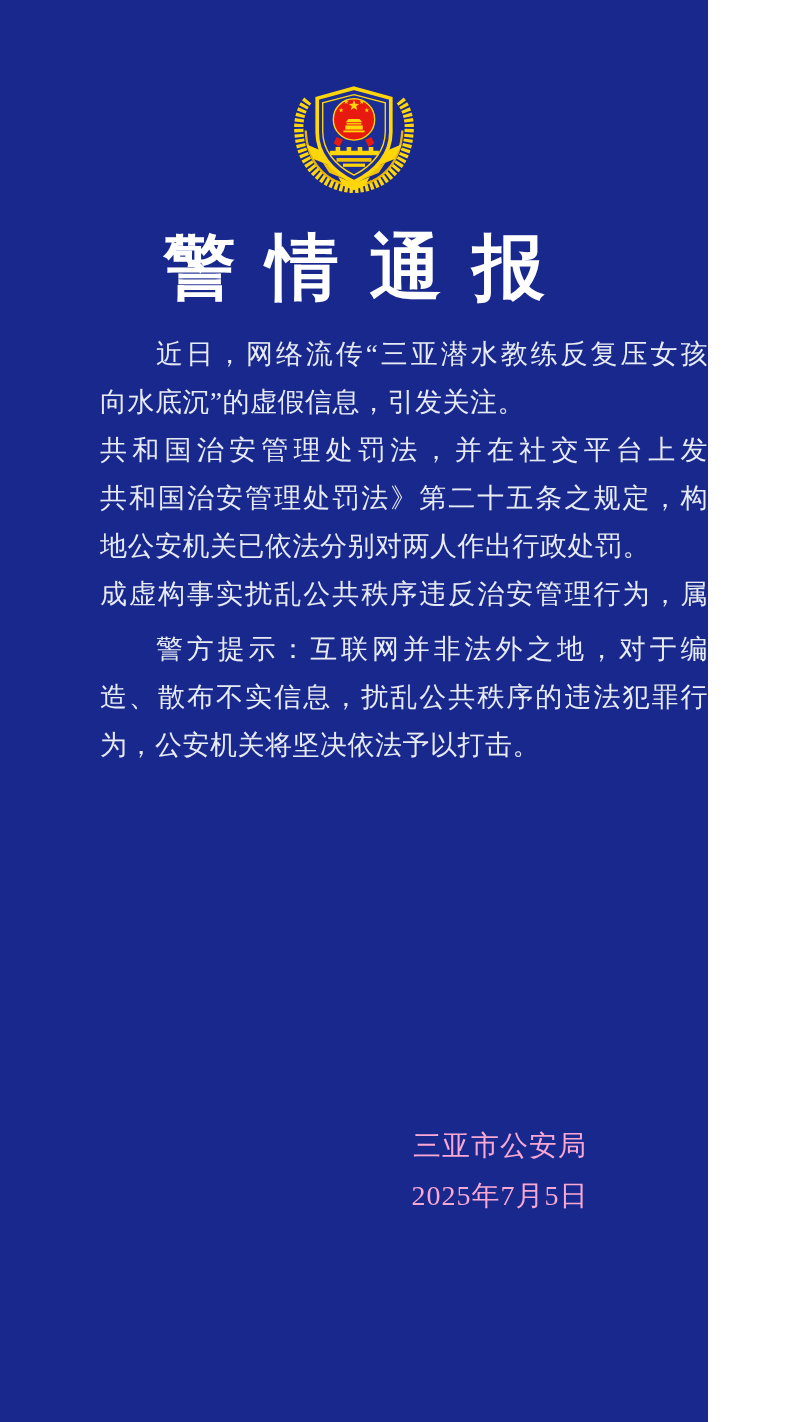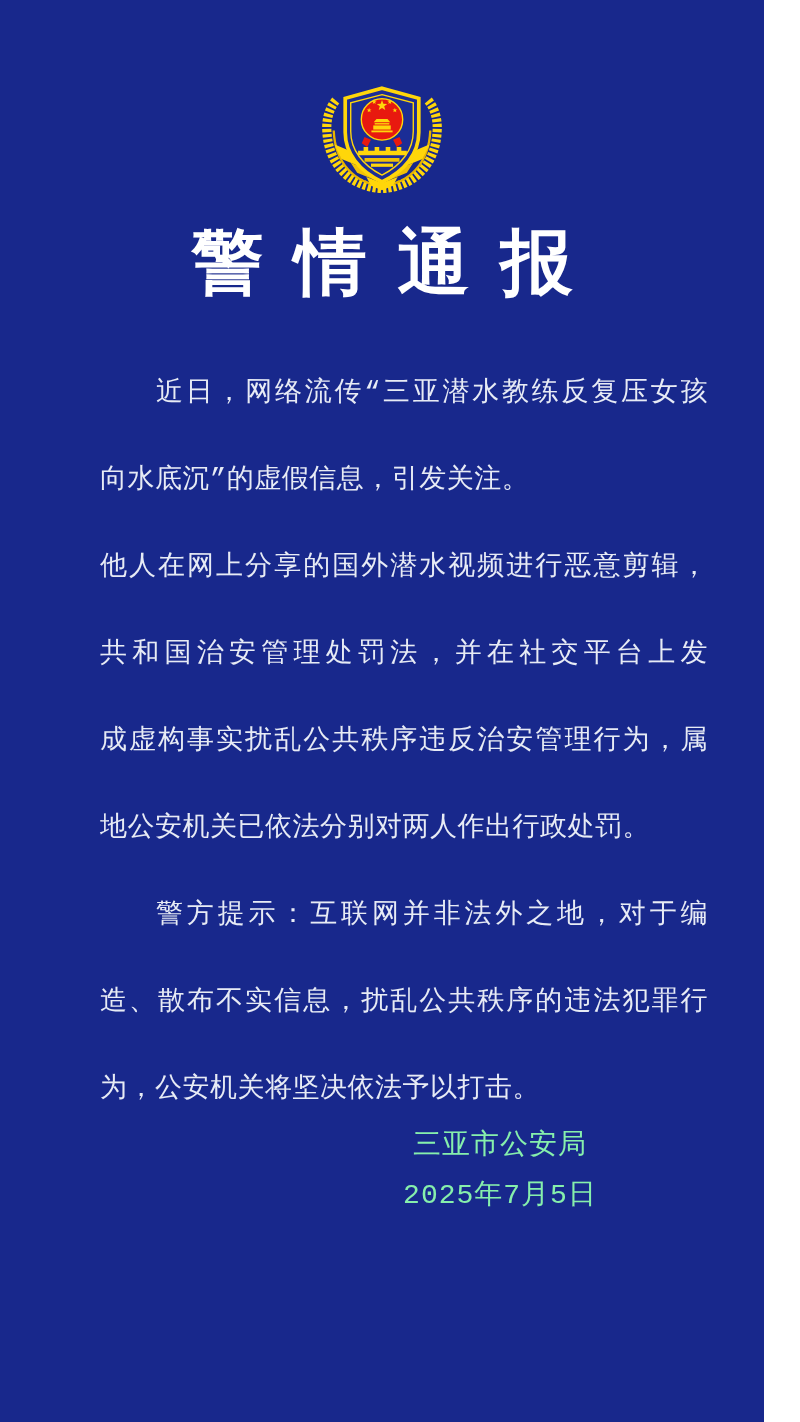--- a/index.html
+++ b/index.html
@@ -1,22 +1,22 @@
 <!DOCTYPE html>
 <html><head>
 <meta charset="utf-8">
 <style>
   html, body { margin: 0; padding: 0; }
   .page {
     position: relative;
-    width: 764px;
+    width: 708px;
     height: 1422px;
     background: #18288c;
     overflow: hidden;
-    font-family: Liberation Mono, monospace;
+    font-family: Liberation Serif, serif;
   }
   .emblem {
     position: absolute;
     top: 76px;
     left: 50%;
     transform: translateX(-50%);
     width: 138px;
     height: 120px;
   }
   .emblem svg { display: block; width: 100%; height: 100%; }
@@ -46,31 +46,30 @@
     line-height: 48px;
     letter-spacing: 0.5px;
   }
   .para { margin: 0; }
   .para-tail { margin-top: 7px; }
   .line {
     height: 48px;
     text-align: justify;
     text-align-last: justify;
     white-space: nowrap;
-    margin-top: 39px;
   }
   .line.end { text-align-last: left; }
   .line.indent { text-indent: 56px; }
   .footer {
     position: absolute;
     top: 1121px;
     left: 340px;
     width: 320px;
     text-align: center;
-    color: #86efac;
+    color: #f9a8d4;
     font-size: 28px;
     line-height: 50px;
     letter-spacing: 1px;
   }
 </style>
 </head>
 <body>
 
 <div class="page">
 
@@ -115,24 +114,24 @@
   <h1 class="title"><span class="title-text">警情通报</span></h1>
 
   <div class="notice-body">
 
     <div class="para">
       <div class="line indent">近日，网络流传“三亚潜水教练反复压女孩</div>
       <div class="line end">向水底沉”的虚假信息，引发关注。</div>
     </div>
 
     <div class="para">
-      <div class="line">他人在网上分享的国外潜水视频进行恶意剪辑，</div>
       <div class="line">共和国治安管理处罚法，并在社交平台上发</div>
+      <div class="line">共和国治安管理处罚法》第二十五条之规定，构</div>
+      <div class="line end">地公安机关已依法分别对两人作出行政处罚。</div>
       <div class="line">成虚构事实扰乱公共秩序违反治安管理行为，属</div>
-      <div class="line end">地公安机关已依法分别对两人作出行政处罚。</div>
     </div>
 
     <div class="para para-tail">
       <div class="line indent">警方提示：互联网并非法外之地，对于编</div>
       <div class="line">造、散布不实信息，扰乱公共秩序的违法犯罪行</div>
       <div class="line end">为，公安机关将坚决依法予以打击。</div>
     </div>
 
   </div>
 

